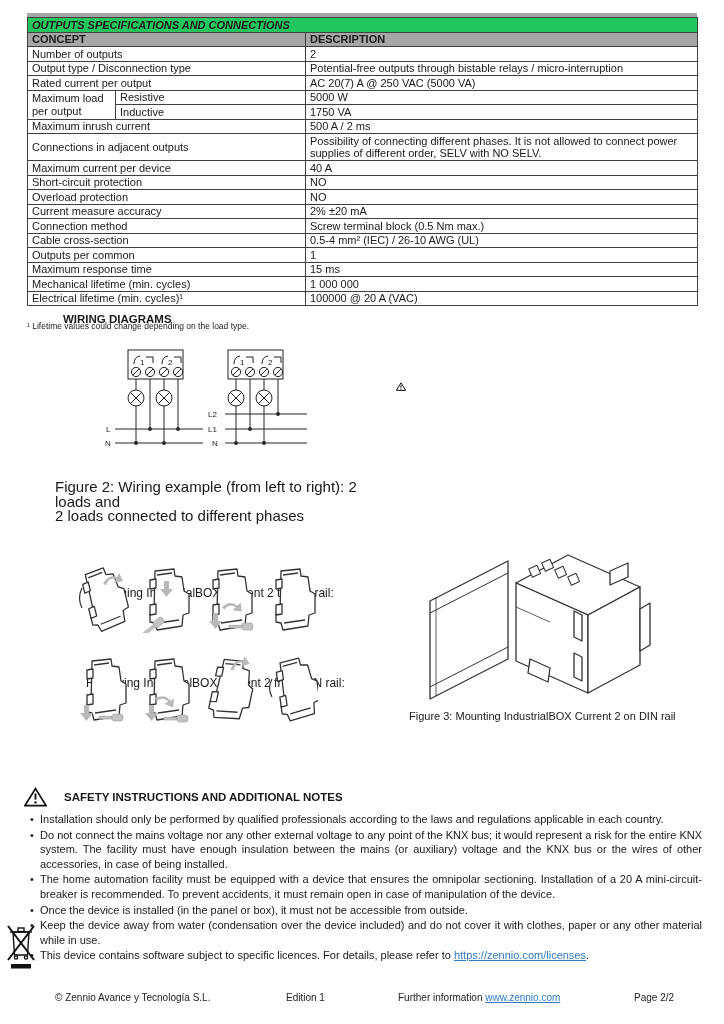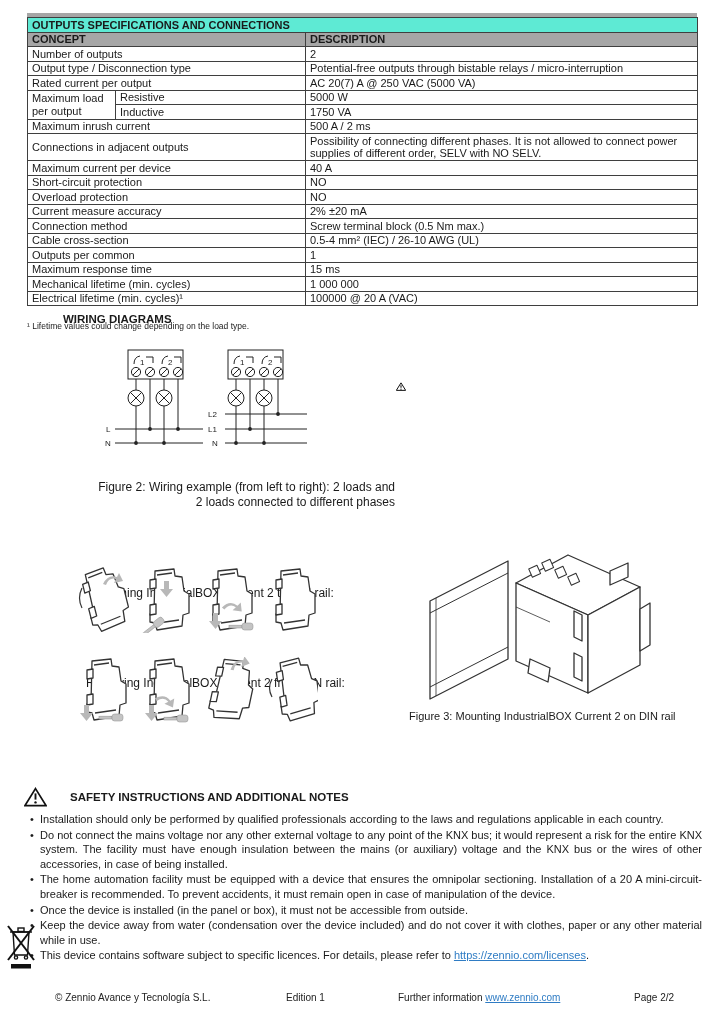--- a/index.html
+++ b/index.html
@@ -8,41 +8,41 @@
     font-family:"Liberation Sans", sans-serif;color:#1a1a1a;overflow:hidden;
   }
   
   .spec-wrap{position:absolute;left:27px;top:13px;width:670px;}
   .topbar{height:4px;background:#a6a6a6;}
   table.spec{width:100%;border-collapse:collapse;table-layout:fixed;font-size:11px;}
   table.spec th,table.spec td{
     border:1px solid #3f3f3f;padding:0.5px 4px;line-height:12.5px;height:12.5px;
     text-align:left;vertical-align:middle;font-weight:normal;
   }
-  table.spec .title-cell{font-weight:bold;background:#5eead4;}
+  table.spec .title-cell{font-weight:bold;background:#22c55e;font-style:italic;}
   table.spec .hdr th{background:#a6a6a6;font-weight:bold;}
   .footnote{font-size:8.5px;margin-top:15px;color:#1a1a1a;}
   
   .sec-heading{position:absolute;font-weight:bold;font-size:11.5px;}
   #wiring-heading{left:52px;top:313px;margin-left:11px;}
   #wiring-svg{position:absolute;left:100px;top:344px;}
   #warning-note{position:absolute;left:396px;top:380px;width:308px;display:flex;font-size:9.5px;line-height:13.5px;}
   #warning-note .tri{flex:0 0 12px;padding-top:2px;}
-  #fig2-caption{position:absolute;left:55px;top:480px;width:340px;text-align:right;font-size:12px;line-height:14.5px;}
+  #fig2-caption{position:absolute;left:55px;top:480px;width:340px;text-align:left;font-size:15px;line-height:14.5px;}
   
   .din-label{position:absolute;font-size:12px;margin-top:36px;}
   #attach-label{left:93px;top:550px;}
   #remove-label{left:86px;top:640px;}
   .din-row{position:absolute;display:flex;gap:11px;}
   #attach-row{left:77px;top:567px;}
   #remove-row{left:77px;top:657px;}
   #fig3-svg{position:absolute;left:420px;top:497px;}
   #fig3-caption{position:absolute;left:409px;top:710px;width:300px;font-size:11px;}
   
-  #safety-heading{position:absolute;left:24px;top:787px;display:flex;align-items:center;gap:23px;font-weight:bold;font-size:11.5px;}
+  #safety-heading{position:absolute;left:24px;top:787px;display:flex;align-items:center;gap:17px;font-weight:bold;font-size:11.5px;}
   #safety-list{position:absolute;left:27px;top:811px;width:676px;font-size:11px;line-height:14.6px;
     list-style:none;margin:0;padding:0;text-align:justify;}
   #safety-list li{position:relative;padding-left:12px;margin:1px;}
   #safety-list li::before{content:"\2022";position:absolute;left:2px;}
   .lnk{color:#2f7cc4;text-decoration:underline;cursor:pointer;}
   #weee-icon{position:absolute;left:5px;top:920px;}
   
   .footer-item{position:absolute;top:992px;font-size:10px;color:#222;}
   #f-copy{left:55px;} #f-edition{left:286px;} #f-info{left:398px;} #f-page{left:634px;}
   svg{display:block;}

